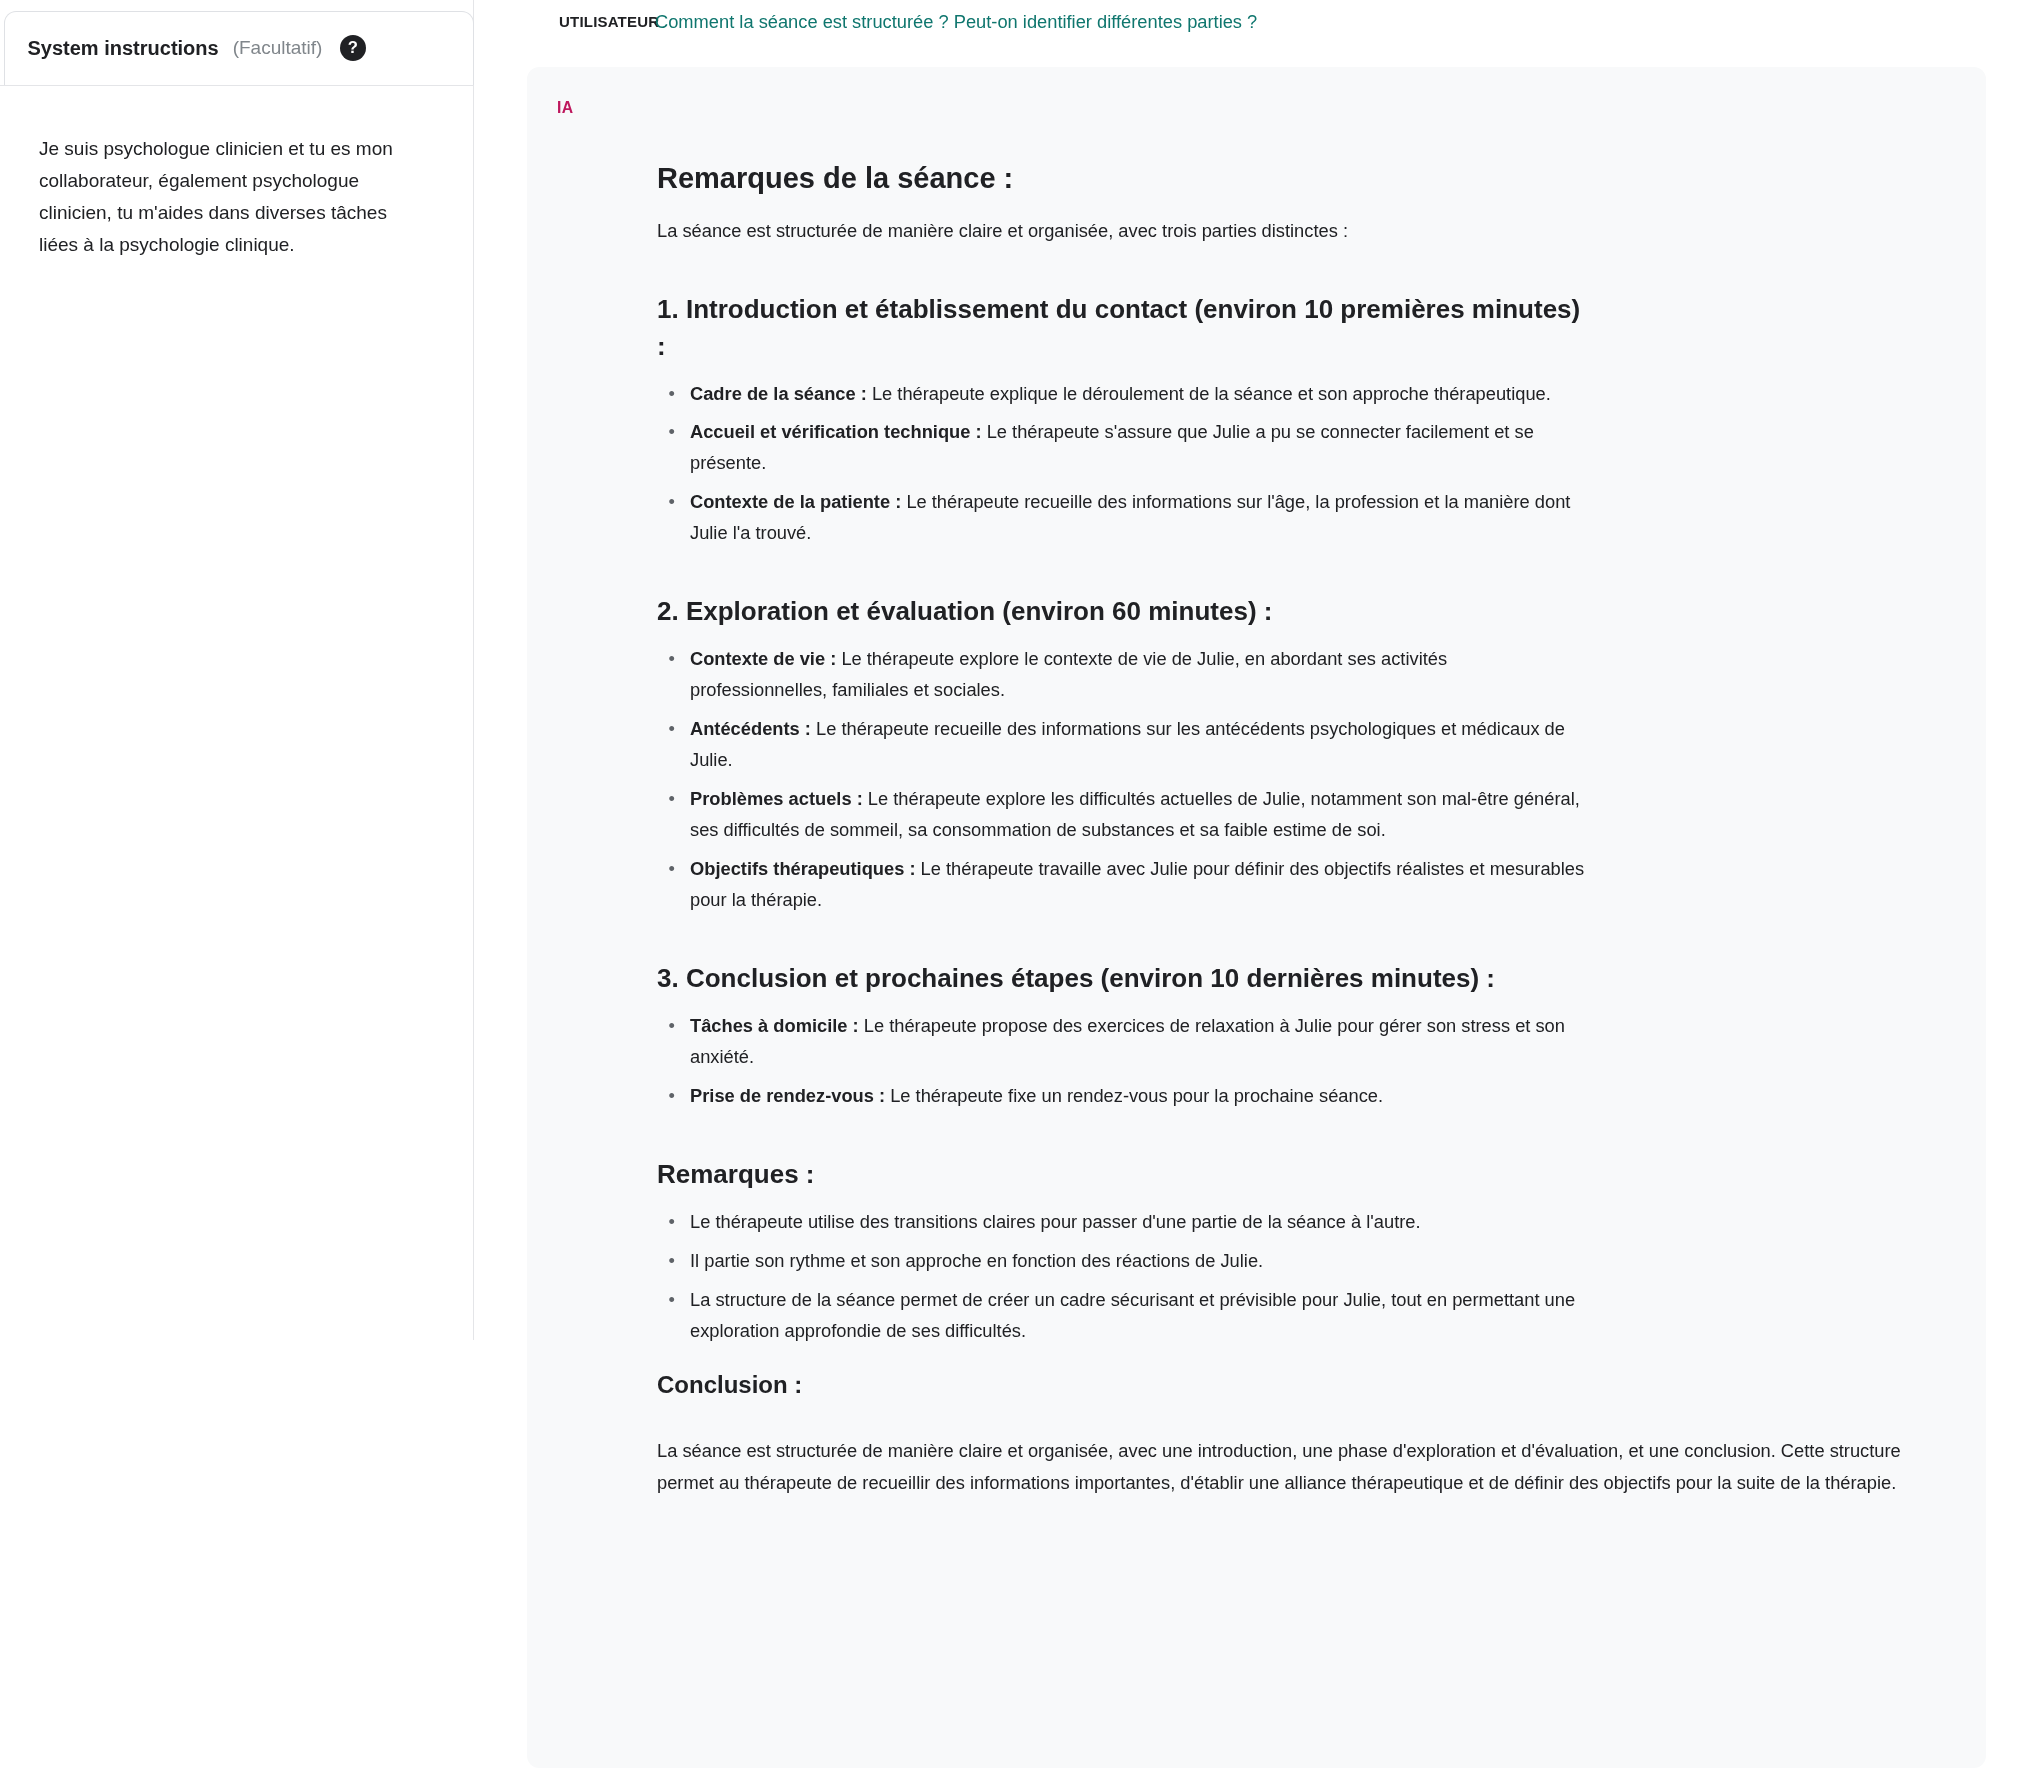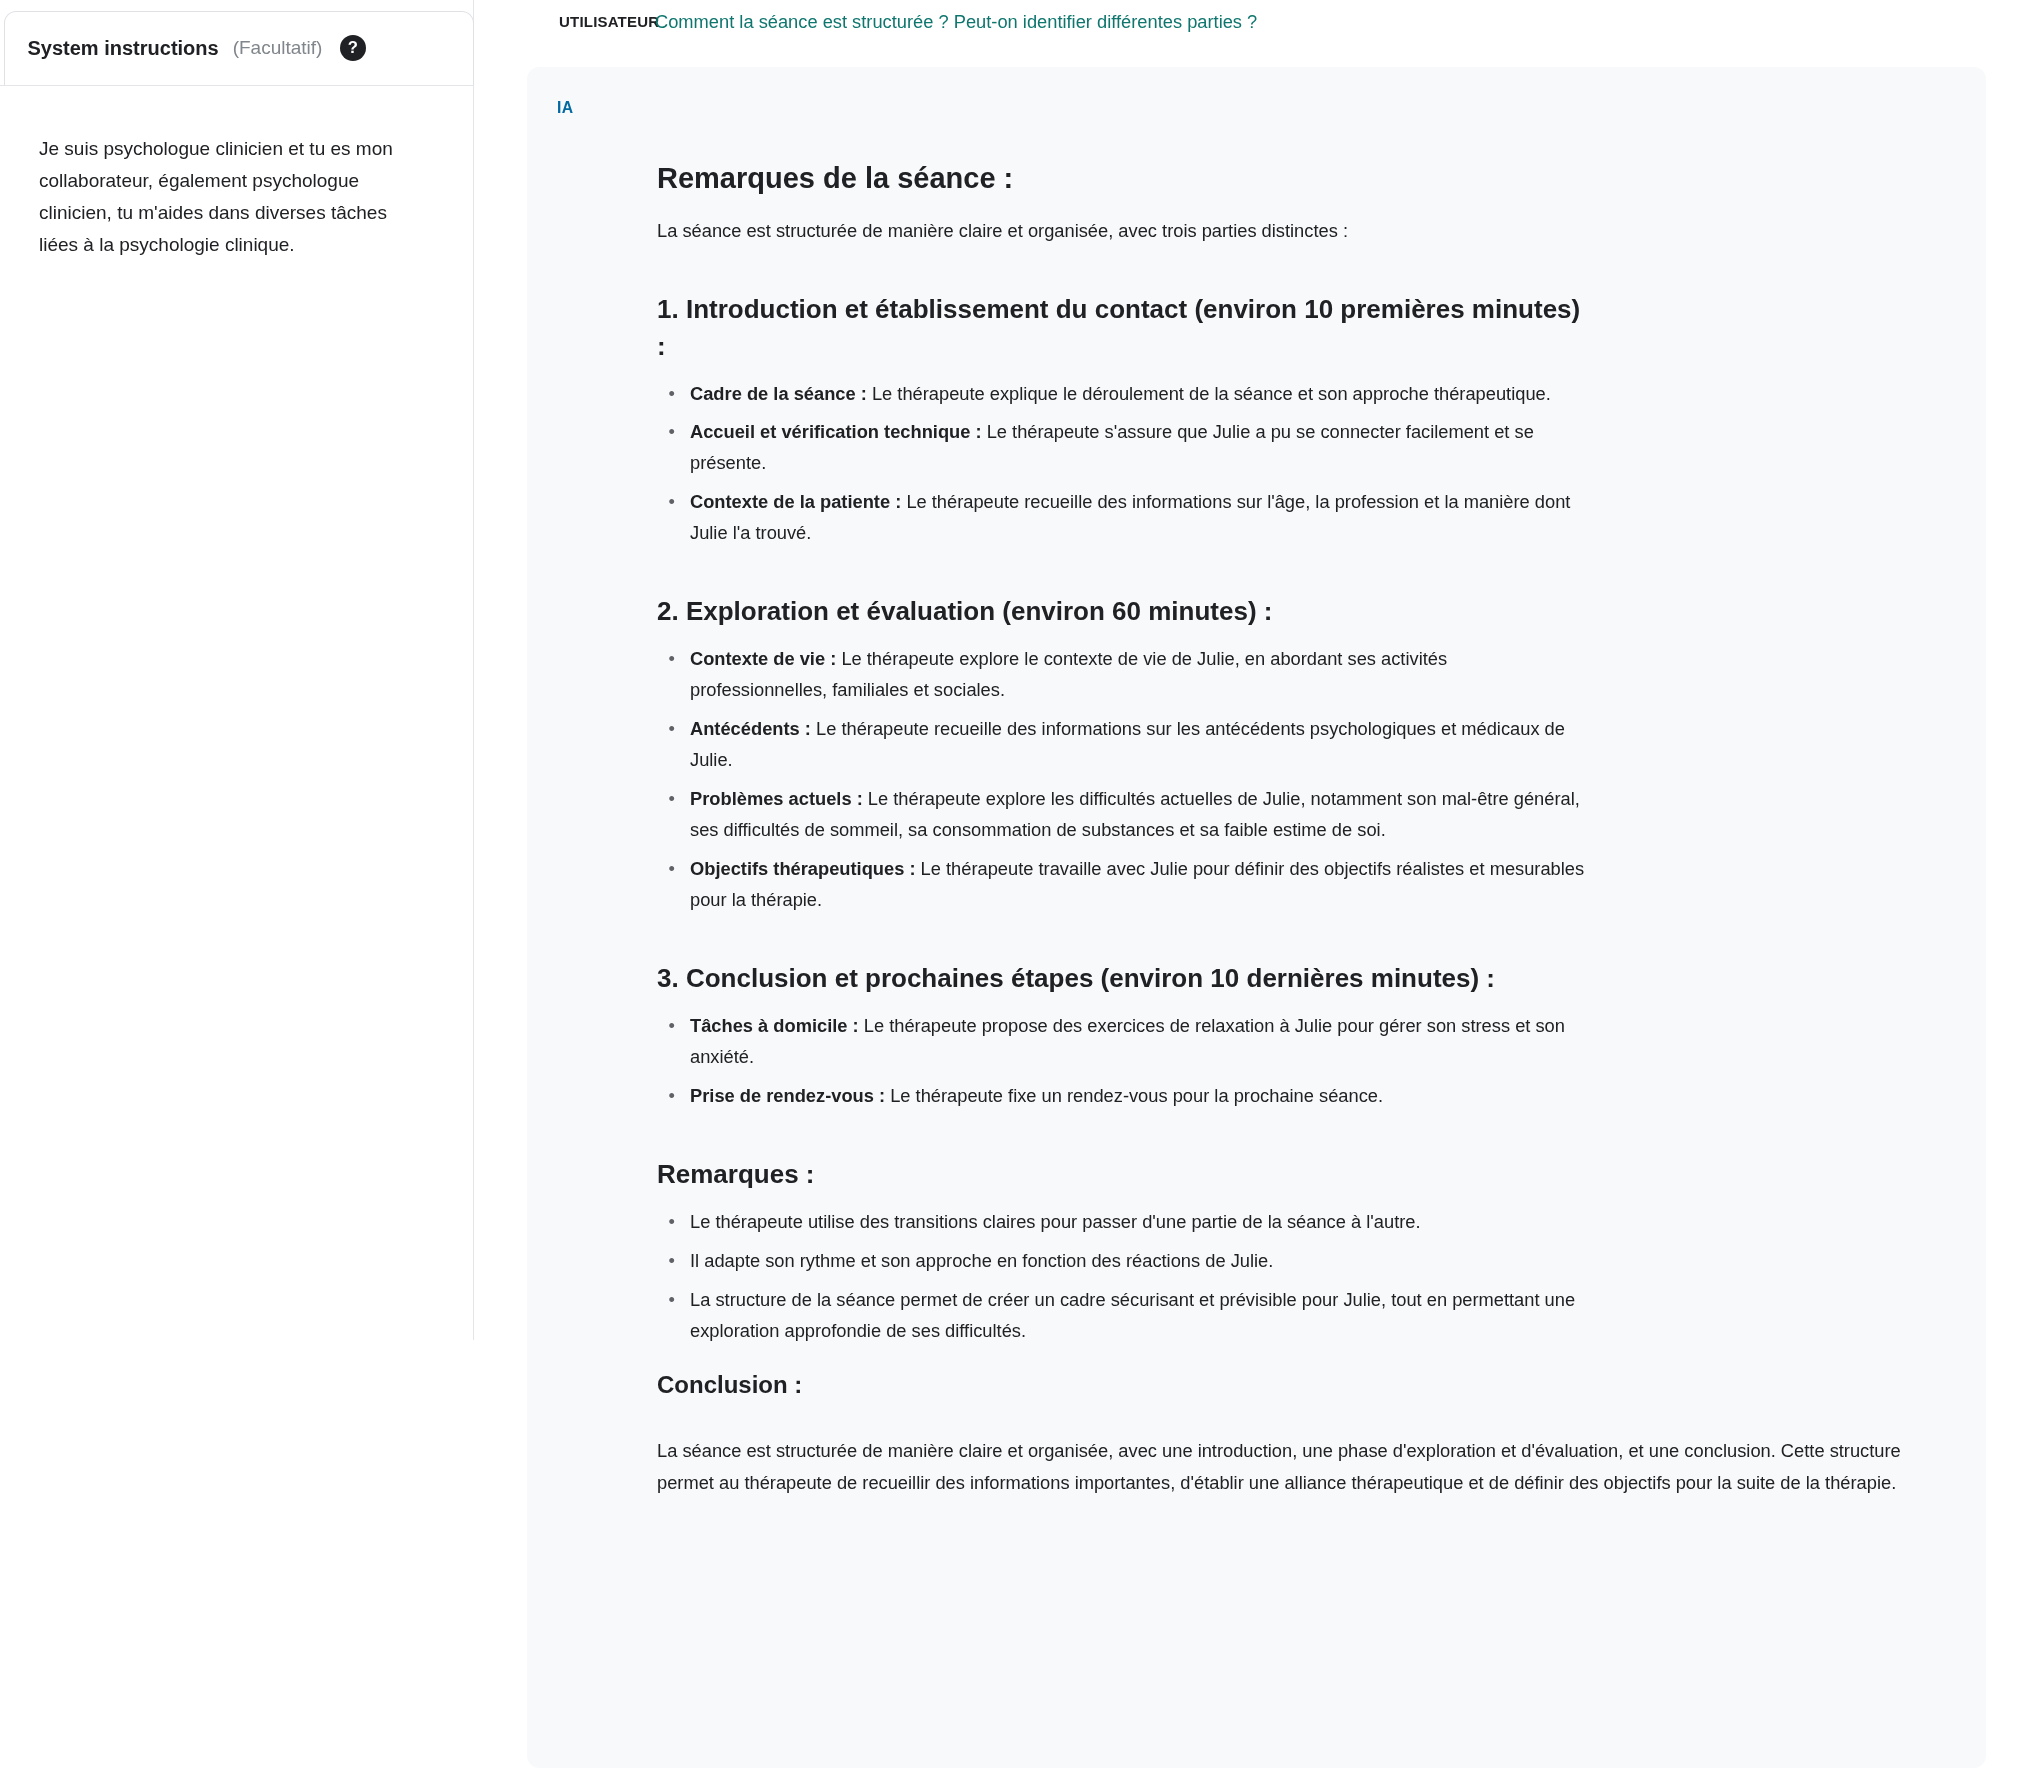--- a/index.html
+++ b/index.html
@@ -25,21 +25,21 @@
   
   .user-role { position:absolute; left:559px; top:13px; font-size:15px;
     font-weight:700; color:#202124; letter-spacing:0.2px; white-space:nowrap; }
   .user-msg { position:absolute; left:655px; top:10.5px; font-size:18.3px;
     color:#0f766e; white-space:nowrap; }
 
   
   .ai-panel { position:absolute; left:527px; top:67px; width:1459px; height:1701px;
     background:#f8f9fa; border-radius:12.2px; }
   .ai-role { position:absolute; left:30px; top:32px; font-size:15.7px; font-weight:700;
-    color:#0369a1; letter-spacing:0.4px; }
+    color:#be185d; letter-spacing:0.4px; }
   .content { position:absolute; left:130px; top:0; width:930px; padding-top:93px; }
   .content h2 { font-size:29px; line-height:37px; font-weight:700; color:#202124; }
   .content p.lead { margin-top:17.5px; font-size:18.3px; line-height:31px; }
   .content h3 { margin-top:45px; font-size:26px; line-height:37px; font-weight:700; }
   .content ul { margin-top:13px; list-style:none; }
   .content li { position:relative; padding-left:33px; margin-bottom:7.9px;
     font-size:18.3px; line-height:31px; }
   .content li::before { content:"•"; position:absolute; left:11.4px; top:0;
     color:#5f6368; font-size:18.3px; line-height:31px; }
   .content li b { font-weight:700; }
@@ -88,21 +88,21 @@
 
       <h3>3. Conclusion et prochaines étapes (environ 10 dernières minutes) :</h3>
       <ul>
         <li><b>Tâches à domicile :</b><span> Le thérapeute propose des exercices de relaxation à Julie pour gérer son stress et son anxiété.</span></li>
         <li><b>Prise de rendez-vous :</b><span> Le thérapeute fixe un rendez-vous pour la prochaine séance.</span></li>
       </ul>
 
       <h3>Remarques :</h3>
       <ul>
         <li><b></b><span>Le thérapeute utilise des transitions claires pour passer d'une partie de la séance à l'autre.</span></li>
-        <li><b></b><span>Il adapte son rythme et son approche en fonction des réactions de Julie.</span></li>
+        <li><b></b><span>Il partie son rythme et son approche en fonction des réactions de Julie.</span></li>
         <li><b></b><span>La structure de la séance permet de créer un cadre sécurisant et prévisible pour Julie, tout en permettant une exploration approfondie de ses difficultés.</span></li>
       </ul>
 
       <h4>Conclusion :</h4>
       <p class="final">La séance est structurée de manière claire et organisée, avec une introduction, une phase d'exploration et d'évaluation, et une conclusion. Cette structure permet au thérapeute de recueillir des informations importantes, d'établir une alliance thérapeutique et de définir des objectifs pour la suite de la thérapie.</p>
     </div>
   </div>
 
 </div>
 

